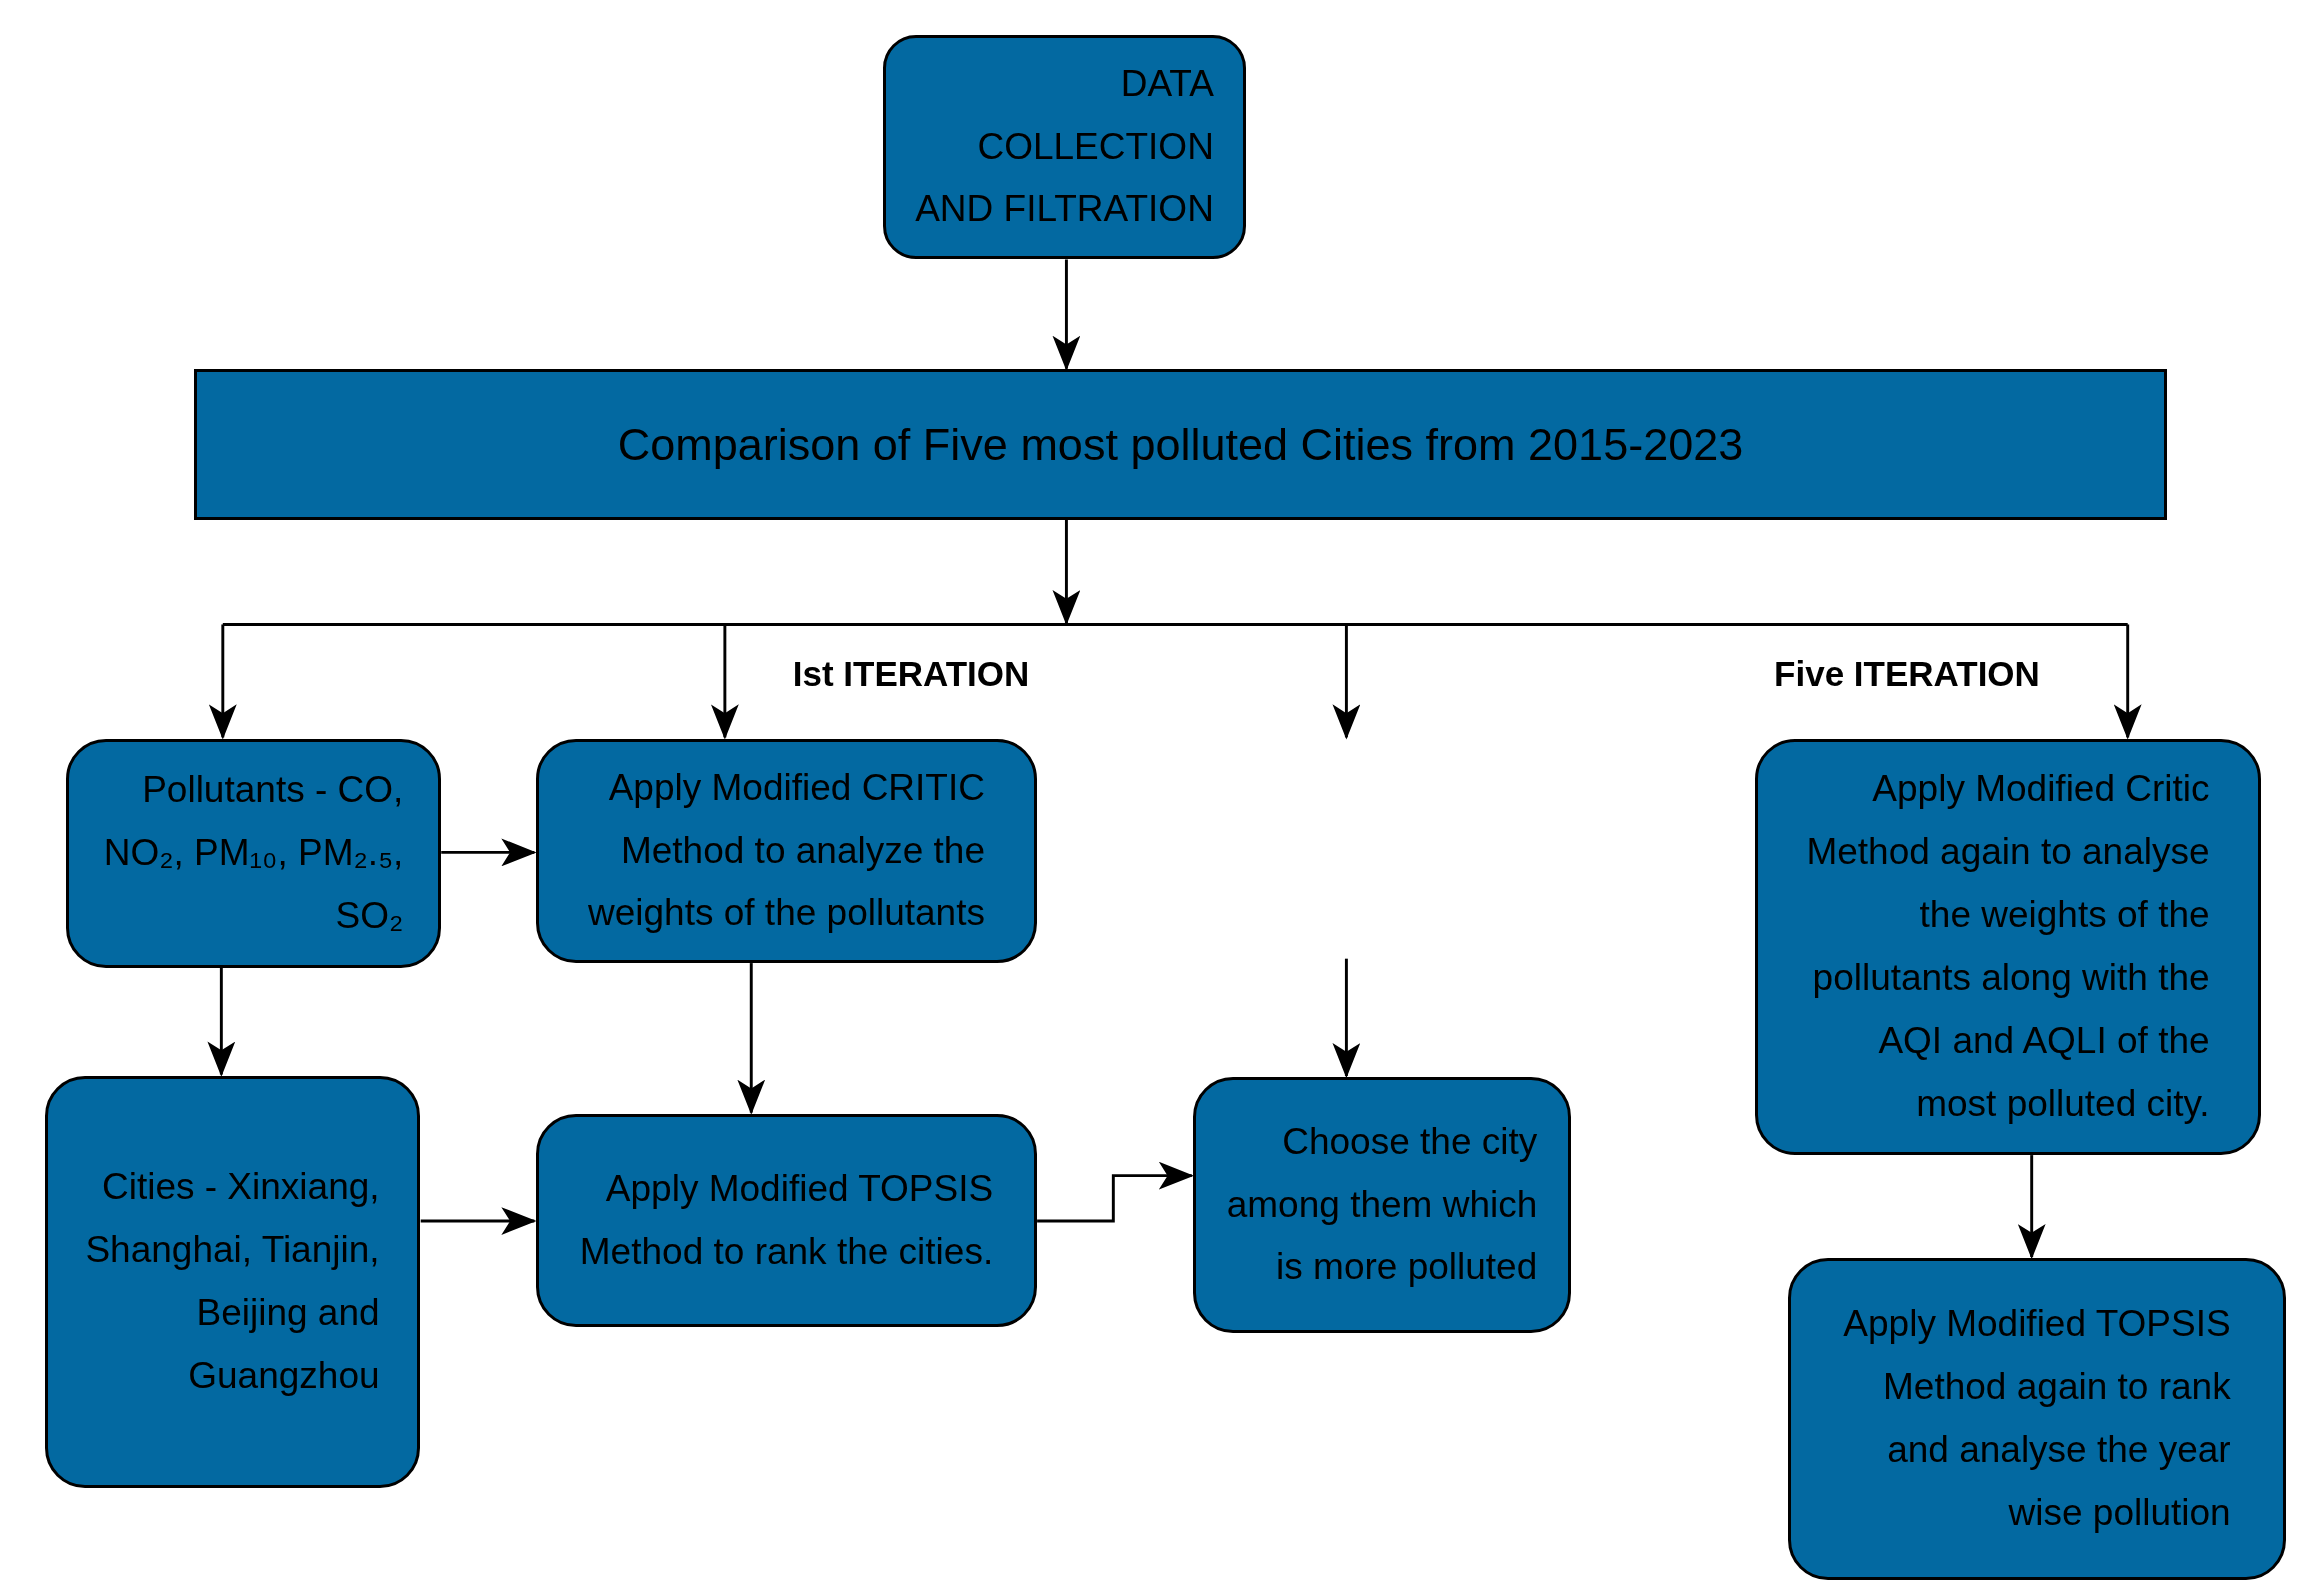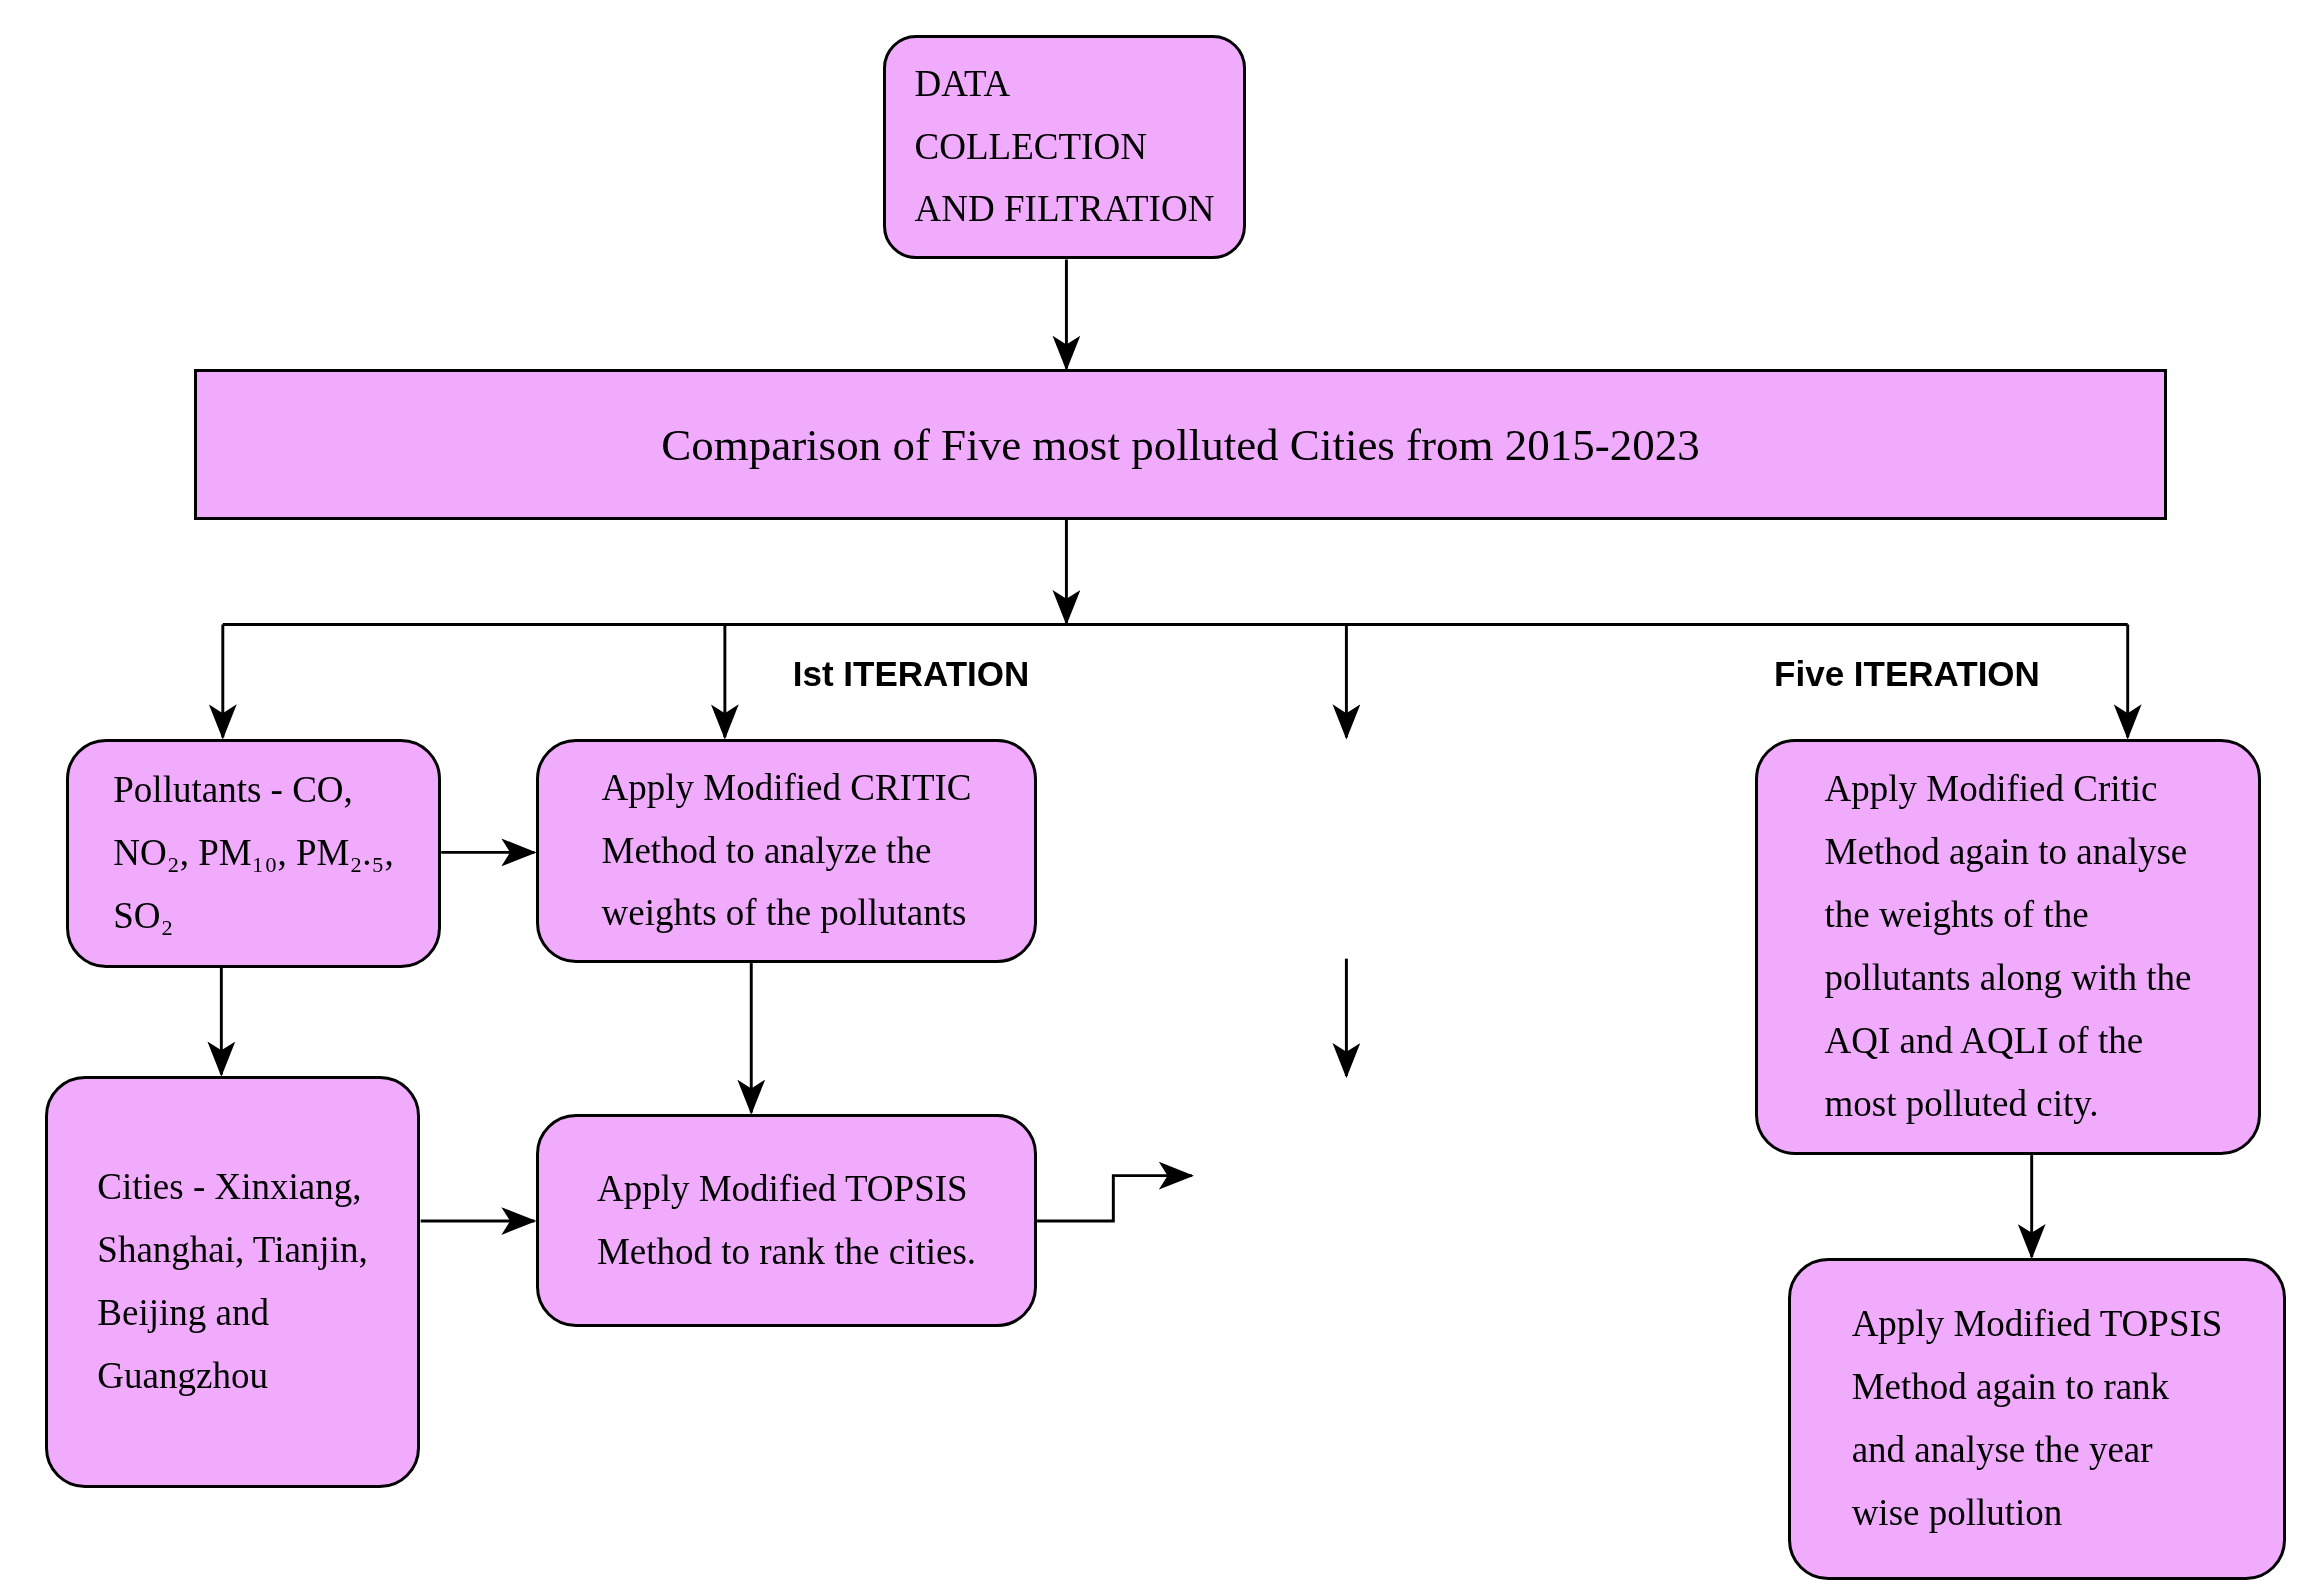--- a/index.html
+++ b/index.html
@@ -20,29 +20,28 @@
     left: 0;
     top: 0;
     width: 2319px;
     height: 1589px;
   }
   .node {
     position: absolute;
     box-sizing: border-box;
     border: 3.7px solid #000000;
     border-radius: 40px;
-    background: #f0abfc;
+    background: #0369a1;
     display: flex;
     align-items: center;
     justify-content: center;
-    text-align: left;
+    text-align: right;
     font-size: 37px;
     line-height: 1.7;
     padding: 5.9px 8.8px;
-    font-family: Liberation Serif, serif;
   }
   .node .txt {
     white-space: pre-line;
   }
   .banner {
     border-radius: 0;
     font-size: 45px;
     line-height: 1.2;
   }
   .flow-label {
@@ -149,20 +148,25 @@
 Shanghai, Tianjin,
 Beijing and
 Guangzhou</div>
   </div>
 
   <div class="node" id="node-topsis-1">
     <div class="txt">Apply Modified TOPSIS
 Method to rank the cities.</div>
   </div>
 
+  <div class="node" id="node-choose-city">
+    <div class="txt">Choose the city
+among them which
+is more polluted</div>
+  </div>
 
   <div class="node" id="node-topsis-2">
     <div class="txt">Apply Modified TOPSIS
 Method again to rank
 and analyse the year
 wise pollution</div>
   </div>
 
 </div>
 

